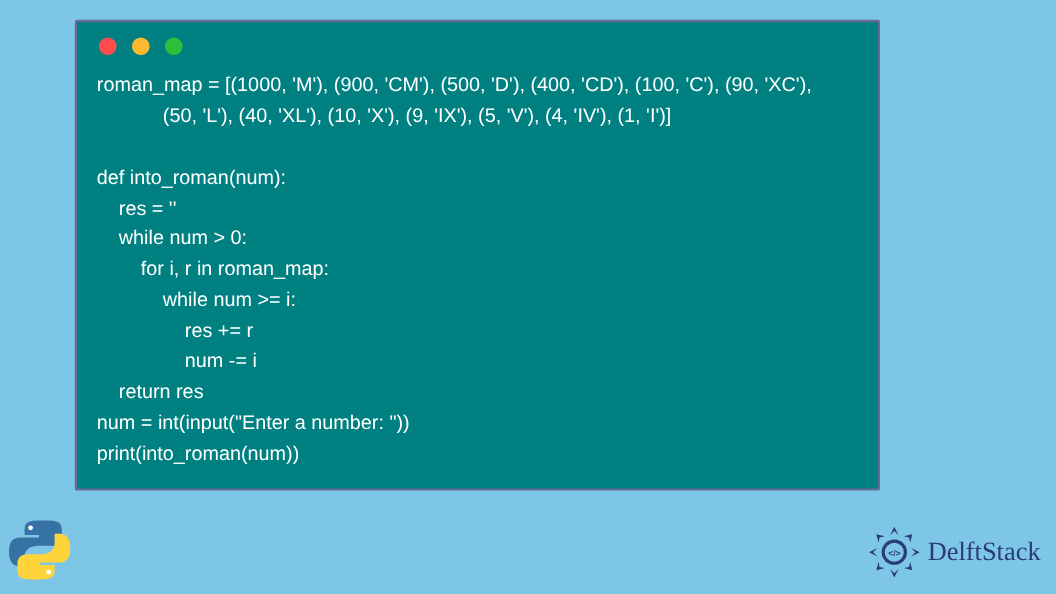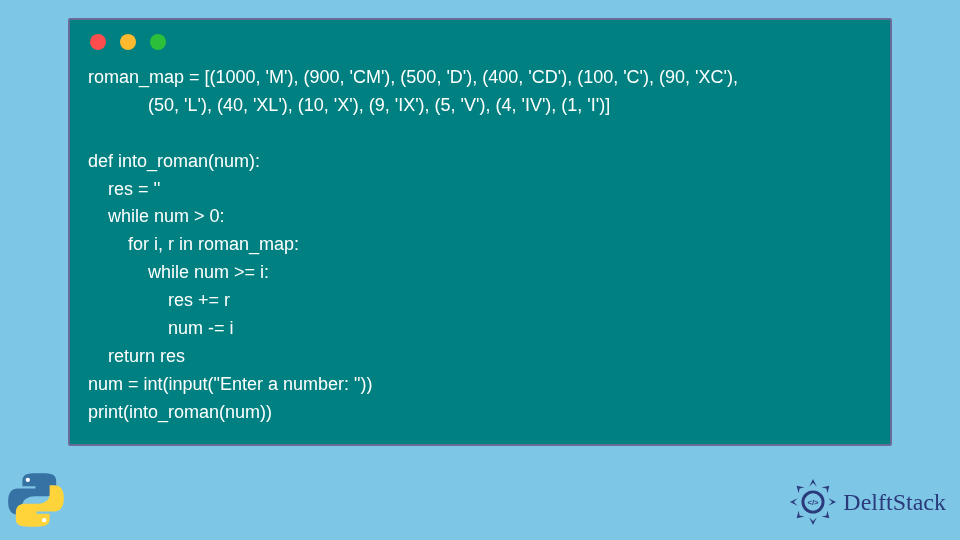--- a/index.html
+++ b/index.html
@@ -8,21 +8,21 @@
     height: 540px;
     background: #7ec6e6;
     font-family: "Segoe UI", Arial, sans-serif;
     position: relative;
     overflow: hidden;
   }
   .code-window {
     position: absolute;
     left: 68px;
     top: 18px;
-    width: 824px;
+    width: 732px;
     height: 428px;
     background: #008080;
     border: 2px solid #6a6a9a;
     border-radius: 2px;
     padding: 14px 18px 10px 18px;
   }
   .window-dots {
     display: flex;
     gap: 14px;
     margin-bottom: 14px;

